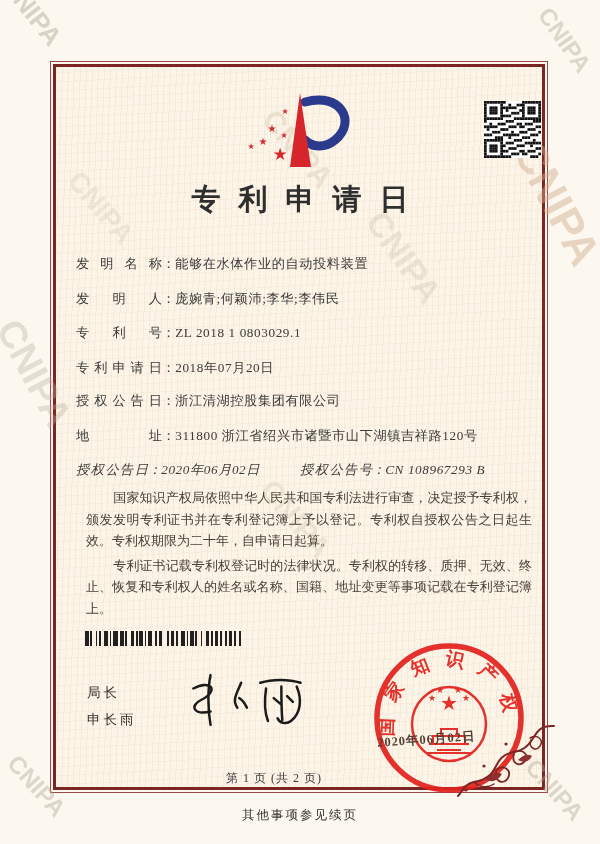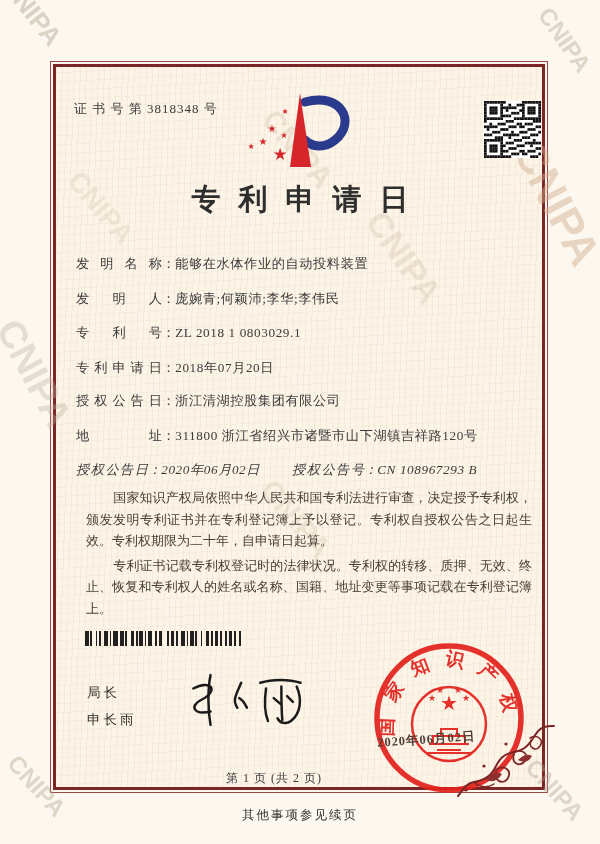--- a/index.html
+++ b/index.html
@@ -26,21 +26,21 @@
 
   .logo{position:absolute;left:243px;top:90px;width:115px;height:82px;}
   .qr{position:absolute;left:484px;top:101px;width:57px;height:57px;background:#fff;}
 
   .title{position:absolute;left:0;top:180px;width:600px;text-align:center;
          font-size:29px;font-weight:700;color:#2e2e2e;letter-spacing:18px;padding-left:18px;box-sizing:border-box;}
 
   .row{position:absolute;left:76px;width:460px;font-size:13.2px;color:#3b3b3b;white-space:nowrap;}
   .lbl{display:inline-block;width:86px;text-align:justify;text-align-last:justify;}
   .val{letter-spacing:0.6px;text-align:center;}
-  .row .second{position:absolute;left:216px;top:0;}
+  .row .second{position:absolute;left:224px;top:0;}
 
   .paras{position:absolute;left:70px;top:487px;width:462px;font-size:13px;
          line-height:21.5px;color:#473f35;text-align:justify;}
   .paras p{margin:0 0 3px 16px;text-indent:2.1em;}
 
   .barcode{position:absolute;left:85px;top:631px;height:15px;white-space:nowrap;font-size:0;}
   .barcode span{display:inline-block;height:15px;}
   .barcode .bar{background:#23211f;}
 
   .sig-block{position:absolute;left:87px;top:684px;font-size:13.5px;color:#33302c;letter-spacing:3px;}
@@ -73,21 +73,20 @@
   <span class="wm" style="left:352px;top:238px;font-size:34px;transform:rotate(55deg);color:rgba(205,185,160,0.30);">CNIPA</span>
   <span class="wm" style="left:250px;top:502px;font-size:30px;transform:rotate(50deg);color:rgba(205,185,160,0.28);">CNIPA</span>
   <span class="wm" style="left:58px;top:192px;font-size:28px;transform:rotate(50deg);color:rgba(200,185,160,0.24);">CNIPA</span>
 
   <div class="frame">
     <div class="frame-inner"></div>
   </div>
 
   <div class="content">
 
-    <div class="cert-no">证 书 号 第 3818348 号</div>
 
     <svg class="logo" viewBox="0 0 115 82">
       <path d="M62,12 C98,2 114,32 92,50 C81,59 69,57 62,50" fill="none" stroke="#2a3a8c" stroke-width="9" stroke-linecap="round"></path>
       <polygon points="57,3 68,77 47,77" fill="#d6262b"></polygon>
       <g fill="#d6262b" font-family="'DejaVu Sans',sans-serif" text-anchor="middle">
         <text x="42" y="24" font-size="8">★</text>
         <text x="29" y="42" font-size="10">★</text>
         <text x="41" y="48" font-size="8">★</text>
         <text x="20" y="55" font-size="10">★</text>
         <text x="37" y="70" font-size="17">★</text>

